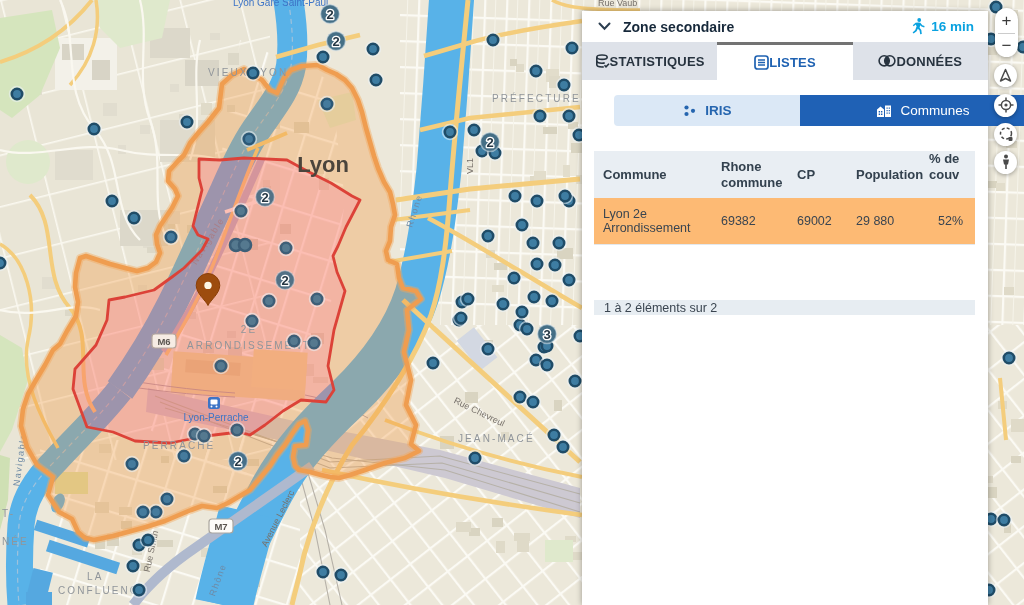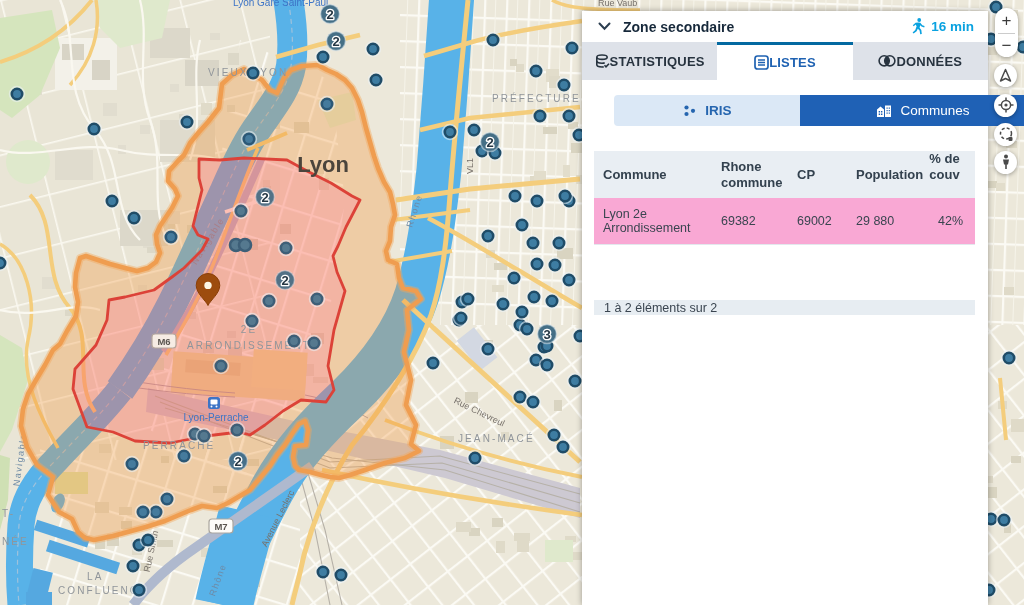--- a/index.html
+++ b/index.html
@@ -5,30 +5,30 @@
 html,body{width:1024px;height:605px;overflow:hidden;font-family:"Liberation Sans",sans-serif}
 #wrap{position:relative;width:1024px;height:605px}
 #map{position:absolute;left:0;top:0}
 #panel{position:absolute;left:582px;top:11px;width:406px;height:594px;background:#fff;box-shadow:0 0 6px rgba(0,0,0,0.35)}
 #phead{position:relative;height:31px}
 #ptitle{position:absolute;left:41px;top:8px;font-size:14px;font-weight:700;color:#16283a}
 #ptime{position:absolute;right:14px;top:7px;color:#0aa2e0;font-size:13.5px;display:flex;align-items:center;gap:6px}
 #ptime b{font-weight:700}
 #ptabs{display:flex;height:38px;background:#dee2e9}
 .tab{flex:1;display:flex;align-items:center;justify-content:center;font-size:13px;font-weight:700;color:#27333f;letter-spacing:0.2px}
-.tab.active{background:#fff;border-top:3px solid #0369a1;color:#1f62b2}
+.tab.active{background:#fff;border-top:3px solid #737373;color:#1f62b2}
 #ptoggle{position:absolute;left:32px;top:84px;width:432px;height:31px;display:flex;border-radius:4px;overflow:hidden}
 #tgl{width:186px;background:#dbe8f6;color:#2565af;display:flex;align-items:center;justify-content:center;gap:8px;font-size:13.5px;font-weight:700}
 #tgr{flex:1;background:#1f61b5;color:#fff;display:flex;align-items:center;justify-content:center;gap:8px;font-size:13.5px;font-weight:400}
 #ptable{position:absolute;left:12px;top:140px;width:381px;border-collapse:collapse;table-layout:fixed}
 #ptable th{background:#e9eef3;color:#33414e;font-size:13px;font-weight:700;text-align:left;padding:0 0 0 9px;height:35px;line-height:15.5px;vertical-align:middle}
 #ptable td{font-size:12.5px;color:#3a4550;text-align:left;padding:4px 0 4px 9px}
 #ptable td.r{text-align:right;padding-right:14px}
-#ptable th.r{text-align:center;padding:0 15px 16px 0;white-space:nowrap}
-#ptable tr.r1 td{height:46px;border-bottom:1px solid #e3e8ed;background:#f9a8d4}
+#ptable th.r{text-align:left;padding:0 15px 16px 0;white-space:nowrap}
+#ptable tr.r1 td{height:46px;border-bottom:1px solid #e3e8ed;background:#fdba74}
 #ptable tr.r2 td{height:49px;background:#f3f7fa}
 #ppag{position:absolute;left:12px;top:289px;width:381px;height:15px;background:#e7edf2;display:flex;align-items:center;font-size:12.5px;color:#3a4550}
 #pcount{margin-left:10px}
 #pctrl{margin-left:auto;display:flex;align-items:center;gap:9px;margin-right:16px}
 #pill{background:#fff;border-radius:13px;padding:4px 8px;font-size:12px;color:#2a3945}
 #zoomctl{position:absolute;left:995px;top:8px;width:23px;height:49px;background:#fff;border-radius:11.5px;box-shadow:0 1px 4px rgba(0,0,0,0.35);color:#3a3a3a}
 .zplus{position:absolute;left:0;top:3px;width:23px;text-align:center;font-size:17px;font-weight:400}
 .zminus{position:absolute;left:0;top:28px;width:23px;text-align:center;font-size:17px}
 .zdiv{position:absolute;left:3px;top:25px;width:17px;height:1px;background:#ccc}
 .cbtn{position:absolute;left:994px;width:23px;height:23px;background:#fff;border-radius:50%;box-shadow:0 1px 4px rgba(0,0,0,0.35);display:flex;align-items:center;justify-content:center}
@@ -694,21 +694,21 @@
             <th>Population</th>
             <th class="r">% de<br>couv</th>
           </tr>
         </thead>
   <tbody>
    <tr class="r1">
             <td>Lyon 2e Arrondissement</td>
             <td>69382</td>
             <td>69002</td>
             <td>29&nbsp;880</td>
-            <td class="r">42%</td>
+            <td class="r">52%</td>
           </tr>
   </tbody>
  </table>
  <div id="ppag">
   <span id="pcount">1 à 2 éléments sur 2</span>
  </div>
 </div>
 <div id="zoomctl">
  <div class="zline" style="top:22.5px"></div>
  <div class="zplus">+</div>

